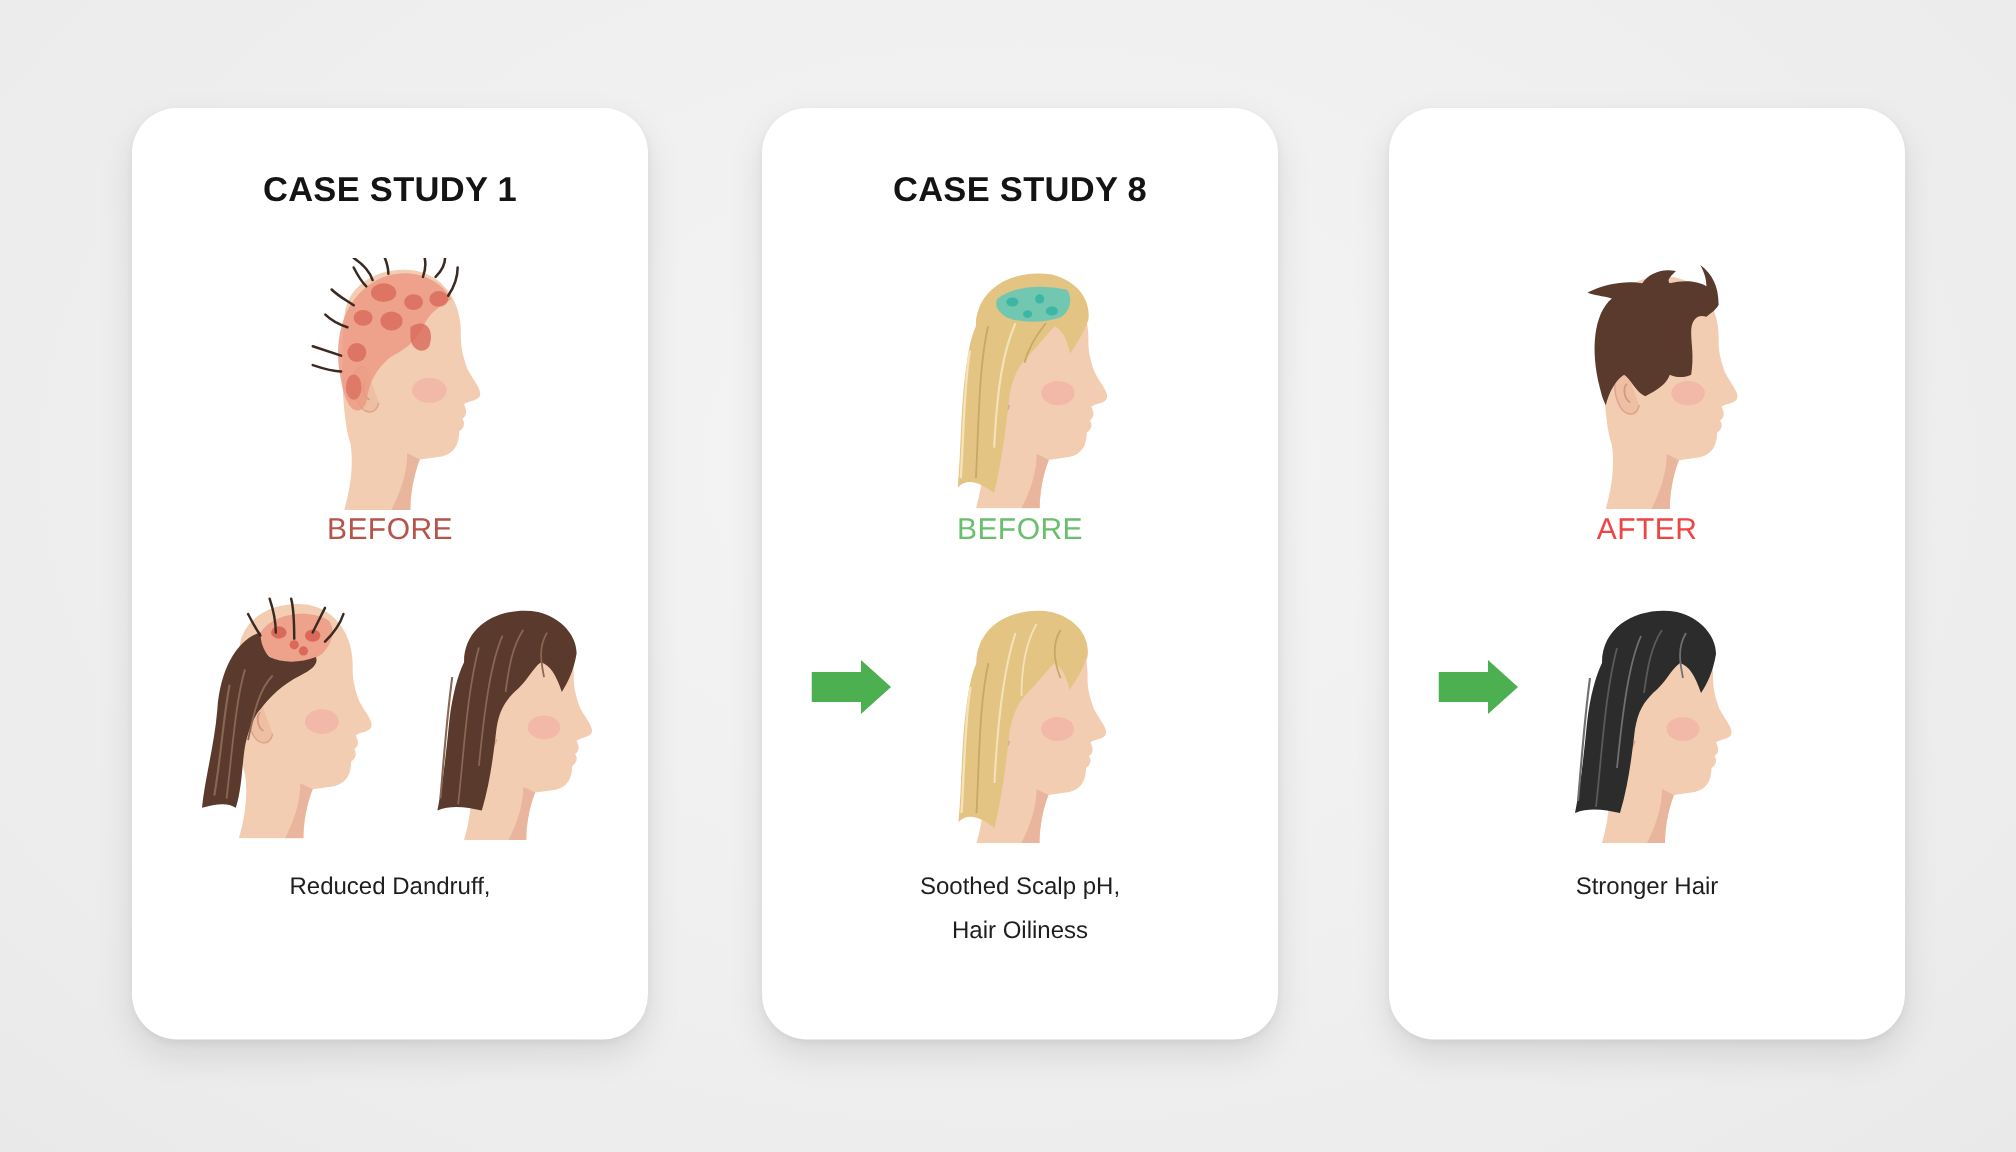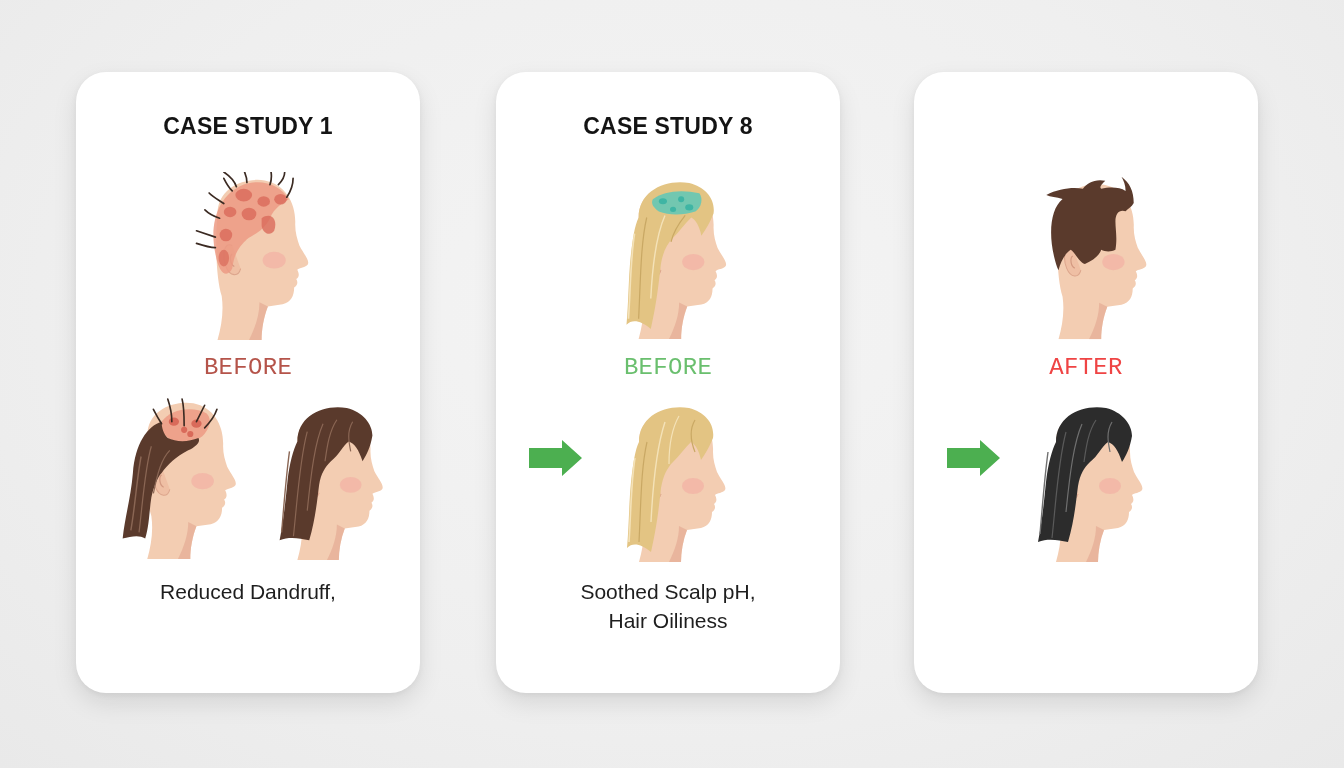--- a/index.html
+++ b/index.html
@@ -10,58 +10,58 @@
     position: relative;
   }
   .card {
     position: absolute;
     top: 72px;
     width: 344px;
     height: 621px;
     background: #ffffff;
     border-radius: 30px;
     box-shadow: 0 10px 24px rgba(0,0,0,0.10), 0 2px 6px rgba(0,0,0,0.05);
+    margin-left: 12px;
   }
   .card-title {
     position: absolute;
     top: 41px;
     left: 0; right: 0;
     text-align: center;
     font-weight: 700;
     font-size: 23px;
     letter-spacing: 0.2px;
     color: #141414;
   }
   .head {
     position: absolute;
   }
   .head svg { display: block; width: 100%; height: 100%; }
   .state-label {
     position: absolute;
-    top: 282px;
+    top: 270px;
     left: 0; right: 0;
     text-align: center;
-    font-size: 24px;
+    font-size: 20px;
     letter-spacing: 0.3px;
-    font-family: Liberation Mono, monospace;
   }
   .arrow {
     position: absolute;
     top: 368px;
     left: 33px;
     width: 53px;
     height: 36px;
   }
   .arrow svg { display: block; width: 100%; height: 100%; }
   .caption {
     position: absolute;
     top: 505px;
     left: 0; right: 0;
     text-align: center;
-    font-size: 21px;
+    font-size: 16px;
     line-height: 29px;
     color: #1e1e1e;
   }
   .caption span { display: block; }
 </style>
 </head>
 <body>
 
 <svg width="0" height="0" style="position:absolute">
   <defs>
@@ -215,14 +215,15 @@
       <path d="M30 40 C30 14 56 2 80 6 C96 10 106 22 106 34 C104 46 100 54 96 60 C92 48 88 42 82 40 C76 44 72 54 64 60 C58 66 54 72 52 84 C50 100 48 120 42 140 C32 138 22 136 12 140 C16 120 18 100 20 80 C22 62 26 48 30 40 Z" fill="#2c2c2c"></path>
       <path d="M22 50 C18 80 16 110 14 132" fill="none" stroke="#707070" stroke-width="1.4"></path>
       <path d="M40 30 C32 60 30 100 26 136" fill="none" stroke="#5a5a5a" stroke-width="1.2"></path>
       <path d="M56 22 C48 40 44 70 40 110" fill="none" stroke="#707070" stroke-width="1.2"></path>
       <path d="M70 18 C62 30 60 46 58 60" fill="none" stroke="#5a5a5a" stroke-width="1.2"></path>
       <path d="M86 20 C80 30 82 40 84 50" fill="none" stroke="#707070" stroke-width="1.2"></path>
     </svg>
   </div>
 
   <div class="caption">
+    <span>Stronger Hair</span>
   </div>
 </div>
 
 </body></html>

